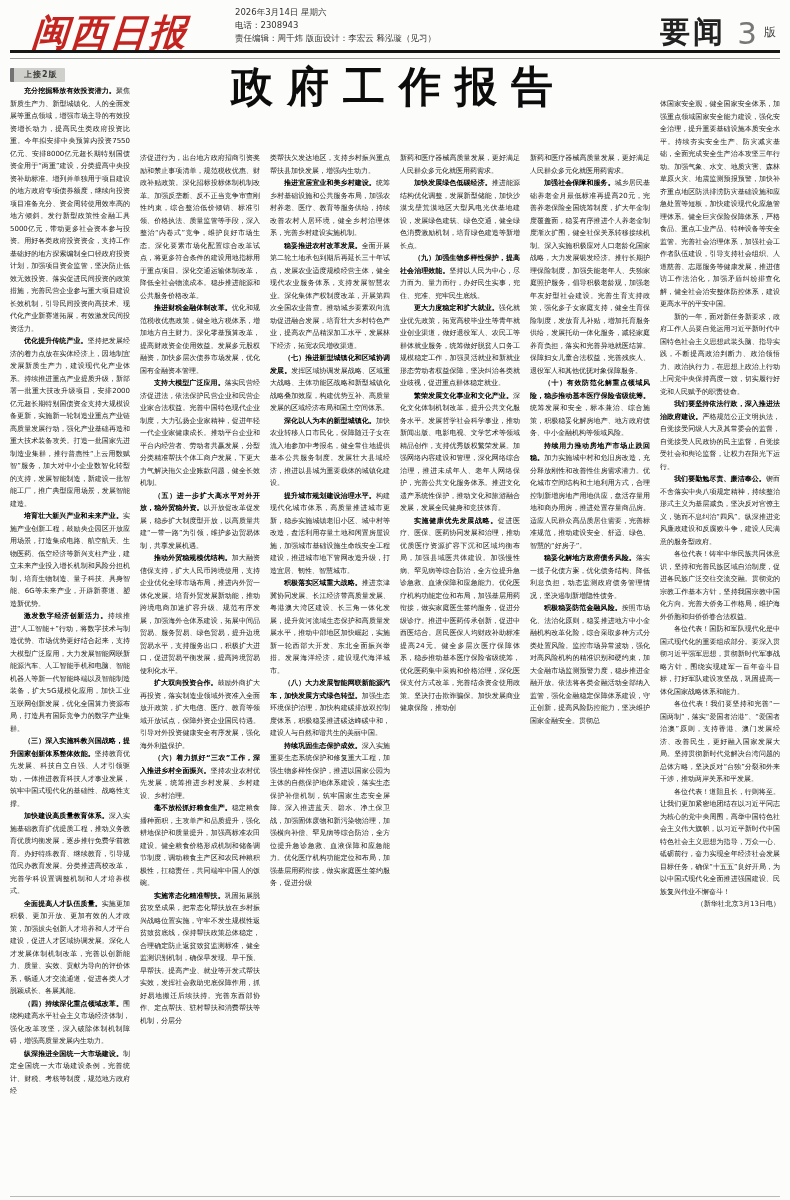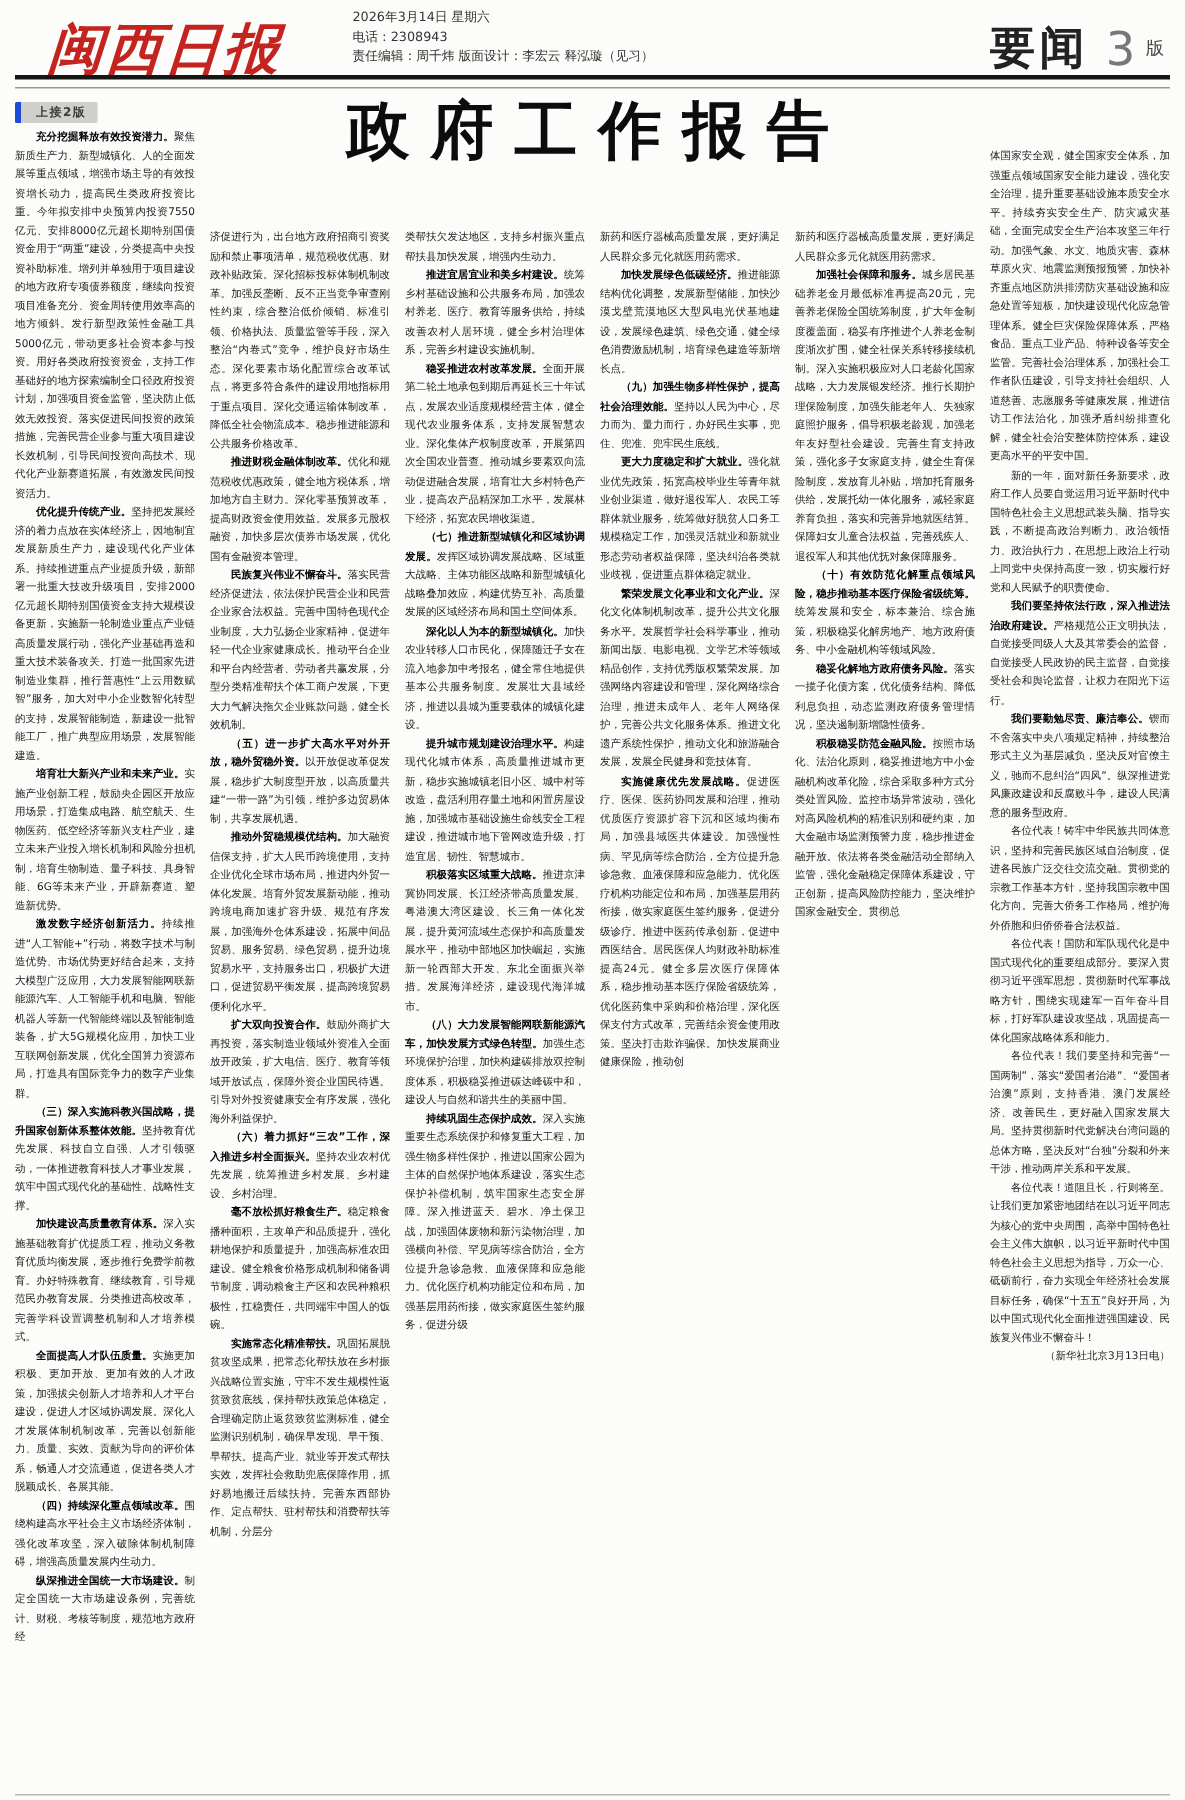--- a/index.html
+++ b/index.html
@@ -35,21 +35,21 @@
     display:flex;gap:10px;}
   .col{width:120px;overflow:hidden;}
   .col .col-text{font-size:7px;line-height:12.5px;text-align:justify;letter-spacing:0;}
   .col-inner-offset{height:54px;}
   .col-text p{margin:0;text-indent:2em;}
   .col-text p.noindent{text-indent:0;margin-top:36px;}
   .col-text b{font-weight:900;color:#000;}
   .badge{
     display:inline-block;margin:1px 0 3px 0;padding:1px 7px 2px 10px;
     background:#cfcfcb;color:#3c3c3c;font-size:8px;font-weight:bold;
-    border-left:4px solid #1d4ed8;border-radius:1px;letter-spacing:1px;
+    border-left:4px solid #737373;border-radius:1px;letter-spacing:1px;
   }
   .bottom-rule{position:absolute;left:10px;right:10px;bottom:3px;border-top:1px solid #b9b9b5;}
 </style>
 </head>
 <body>
 
 <div class="page">
 
   <div class="header">
     <div class="masthead" style="color: rgb(196, 36, 32);">闽西日报</div>
@@ -80,21 +80,21 @@
             <p><b>全面提高人才队伍质量。</b>实施更加积极、更加开放、更加有效的人才政策，加强拔尖创新人才培养和人才平台建设，促进人才区域协调发展。深化人才发展体制机制改革，完善以创新能力、质量、实效、贡献为导向的评价体系，畅通人才交流通道，促进各类人才脱颖成长、各展其能。</p>
             <p><b>（四）持续深化重点领域改革。</b>围绕构建高水平社会主义市场经济体制，强化改革攻坚，深入破除体制机制障碍，增强高质量发展内生动力。</p>
             <p><b>纵深推进全国统一大市场建设。</b>制定全国统一大市场建设条例，完善统计、财税、考核等制度，规范地方政府经</p>
           </div>
       </div>
       <div class="col">
         <div class="col-inner-offset"></div>
         <div class="col-text">
             <p class="noindent">济促进行为，出台地方政府招商引资奖励和禁止事项清单，规范税收优惠、财政补贴政策。深化招标投标体制机制改革。加强反垄断、反不正当竞争审查刚性约束，综合整治低价倾销、标准引领、价格执法、质量监管等手段，深入整治“内卷式”竞争，维护良好市场生态。深化要素市场化配置综合改革试点，将更多符合条件的建设用地指标用于重点项目。深化交通运输体制改革，降低全社会物流成本。稳步推进能源和公共服务价格改革。</p>
             <p><b>推进财税金融体制改革。</b>优化和规范税收优惠政策，健全地方税体系，增加地方自主财力。深化零基预算改革，提高财政资金使用效益。发展多元股权融资，加快多层次债券市场发展，优化国有金融资本管理。</p>
-            <p><b>民族复兴伟业不懈奋斗。</b>落实民营经济促进法，依法保护民营企业和民营企业家合法权益。完善中国特色现代企业制度，大力弘扬企业家精神，促进年轻一代企业家健康成长。推动平台企业和平台内经营者、劳动者共赢发展，分型分类精准帮扶个体工商户发展，下更大力气解决拖欠企业账款问题，健全长效机制。</p>
+            <p><b>支持大模型广泛应用。</b>落实民营经济促进法，依法保护民营企业和民营企业家合法权益。完善中国特色现代企业制度，大力弘扬企业家精神，促进年轻一代企业家健康成长。推动平台企业和平台内经营者、劳动者共赢发展，分型分类精准帮扶个体工商户发展，下更大力气解决拖欠企业账款问题，健全长效机制。</p>
             <p><b>（五）进一步扩大高水平对外开放，稳外贸稳外资。</b>以开放促改革促发展，稳步扩大制度型开放，以高质量共建“一带一路”为引领，维护多边贸易体制，共享发展机遇。</p>
             <p><b>推动外贸稳规模优结构。</b>加大融资信保支持，扩大人民币跨境使用，支持企业优化全球市场布局，推进内外贸一体化发展。培育外贸发展新动能，推动跨境电商加速扩容升级、规范有序发展，加强海外仓体系建设，拓展中间品贸易、服务贸易、绿色贸易，提升边境贸易水平，支持服务出口，积极扩大进口，促进贸易平衡发展，提高跨境贸易便利化水平。</p>
             <p><b>扩大双向投资合作。</b>鼓励外商扩大再投资，落实制造业领域外资准入全面放开政策，扩大电信、医疗、教育等领域开放试点，保障外资企业国民待遇。引导对外投资健康安全有序发展，强化海外利益保护。</p>
             <p><b>（六）着力抓好“三农”工作，深入推进乡村全面振兴。</b>坚持农业农村优先发展，统筹推进乡村发展、乡村建设、乡村治理。</p>
             <p><b>毫不放松抓好粮食生产。</b>稳定粮食播种面积，主攻单产和品质提升，强化耕地保护和质量提升，加强高标准农田建设。健全粮食价格形成机制和储备调节制度，调动粮食主产区和农民种粮积极性，扛稳责任，共同端牢中国人的饭碗。</p>
             <p><b>实施常态化精准帮扶。</b>巩固拓展脱贫攻坚成果，把常态化帮扶放在乡村振兴战略位置实施，守牢不发生规模性返贫致贫底线，保持帮扶政策总体稳定，合理确定防止返贫致贫监测标准，健全监测识别机制，确保早发现、早干预、早帮扶。提高产业、就业等开发式帮扶实效，发挥社会救助兜底保障作用，抓好易地搬迁后续扶持。完善东西部协作、定点帮扶、驻村帮扶和消费帮扶等机制，分层分</p>
           </div>
       </div>
       <div class="col">
         <div class="col-inner-offset"></div>
@@ -120,20 +120,21 @@
             <p><b>繁荣发展文化事业和文化产业。</b>深化文化体制机制改革，提升公共文化服务水平。发展哲学社会科学事业，推动新闻出版、电影电视、文学艺术等领域精品创作，支持优秀版权繁荣发展。加强网络内容建设和管理，深化网络综合治理，推进未成年人、老年人网络保护，完善公共文化服务体系。推进文化遗产系统性保护，推动文化和旅游融合发展，发展全民健身和竞技体育。</p>
             <p><b>实施健康优先发展战略。</b>促进医疗、医保、医药协同发展和治理，推动优质医疗资源扩容下沉和区域均衡布局，加强县域医共体建设。加强慢性病、罕见病等综合防治，全方位提升急诊急救、血液保障和应急能力。优化医疗机构功能定位和布局，加强基层用药衔接，做实家庭医生签约服务，促进分级诊疗。推进中医药传承创新，促进中西医结合。居民医保人均财政补助标准提高24元。健全多层次医疗保障体系，稳步推动基本医疗保险省级统筹，优化医药集中采购和价格治理，深化医保支付方式改革，完善结余资金使用政策。坚决打击欺诈骗保。加快发展商业健康保险，推动创</p>
           </div>
       </div>
       <div class="col">
         <div class="col-inner-offset"></div>
         <div class="col-text">
             <p class="noindent">新药和医疗器械高质量发展，更好满足人民群众多元化就医用药需求。</p>
             <p><b>加强社会保障和服务。</b>城乡居民基础养老金月最低标准再提高20元，完善养老保险全国统筹制度，扩大年金制度覆盖面，稳妥有序推进个人养老金制度渐次扩围，健全社保关系转移接续机制。深入实施积极应对人口老龄化国家战略，大力发展银发经济。推行长期护理保险制度，加强失能老年人、失独家庭照护服务，倡导积极老龄观，加强老年友好型社会建设。完善生育支持政策，强化多子女家庭支持，健全生育保险制度，发放育儿补贴，增加托育服务供给，发展托幼一体化服务，减轻家庭养育负担，落实和完善异地就医结算。保障妇女儿童合法权益，完善残疾人、退役军人和其他优抚对象保障服务。</p>
             <p><b>（十）有效防范化解重点领域风险，稳步推动基本医疗保险省级统筹。</b>统筹发展和安全，标本兼治、综合施策，积极稳妥化解房地产、地方政府债务、中小金融机构等领域风险。</p>
+            <p><b>持续用力推动房地产市场止跌回稳。</b>加力实施城中村和危旧房改造，充分释放刚性和改善性住房需求潜力。优化城市空间结构和土地利用方式，合理控制新增房地产用地供应，盘活存量用地和商办用房，推进处置存量商品房。适应人民群众高品质居住需要，完善标准规范，推动建设安全、舒适、绿色、智慧的“好房子”。</p>
             <p><b>稳妥化解地方政府债务风险。</b>落实一揽子化债方案，优化债务结构、降低利息负担，动态监测政府债务管理情况，坚决遏制新增隐性债务。</p>
             <p><b>积极稳妥防范金融风险。</b>按照市场化、法治化原则，稳妥推进地方中小金融机构改革化险，综合采取多种方式分类处置风险。监控市场异常波动，强化对高风险机构的精准识别和硬约束，加大金融市场监测预警力度，稳步推进金融开放。依法将各类金融活动全部纳入监管，强化金融稳定保障体系建设，守正创新，提高风险防控能力，坚决维护国家金融安全。贯彻总</p>
           </div>
       </div>
       <div class="col">
         <div class="col-text">
             <p class="noindent">体国家安全观，健全国家安全体系，加强重点领域国家安全能力建设，强化安全治理，提升重要基础设施本质安全水平。持续夯实安全生产、防灾减灾基础，全面完成安全生产治本攻坚三年行动。加强气象、水文、地质灾害、森林草原火灾、地震监测预报预警，加快补齐重点地区防洪排涝防灾基础设施和应急处置等短板，加快建设现代化应急管理体系。健全巨灾保险保障体系，严格食品、重点工业产品、特种设备等安全监管。完善社会治理体系，加强社会工作者队伍建设，引导支持社会组织、人道慈善、志愿服务等健康发展，推进信访工作法治化，加强矛盾纠纷排查化解，健全社会治安整体防控体系，建设更高水平的平安中国。</p>
             <p>新的一年，面对新任务新要求，政府工作人员要自觉运用习近平新时代中国特色社会主义思想武装头脑、指导实践，不断提高政治判断力、政治领悟力、政治执行力，在思想上政治上行动上同党中央保持高度一致，切实履行好党和人民赋予的职责使命。</p>
             <p><b>我们要坚持依法行政，深入推进法治政府建设。</b>严格规范公正文明执法，自觉接受同级人大及其常委会的监督，自觉接受人民政协的民主监督，自觉接受社会和舆论监督，让权力在阳光下运行。</p>
             <p><b>我们要勤勉尽责、廉洁奉公。</b>锲而不舍落实中央八项规定精神，持续整治形式主义为基层减负，坚决反对官僚主义，驰而不息纠治“四风”。纵深推进党风廉政建设和反腐败斗争，建设人民满意的服务型政府。</p>

